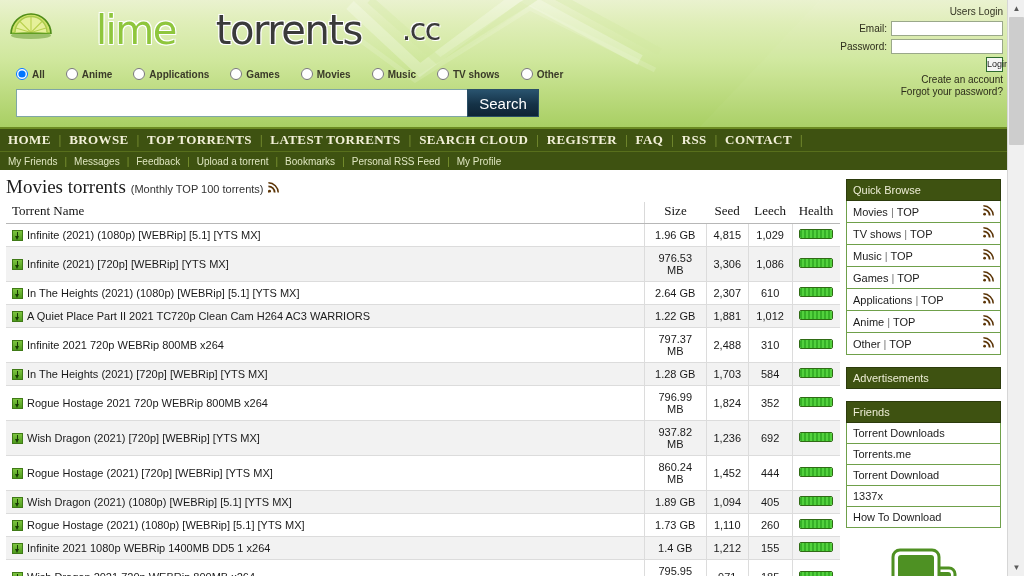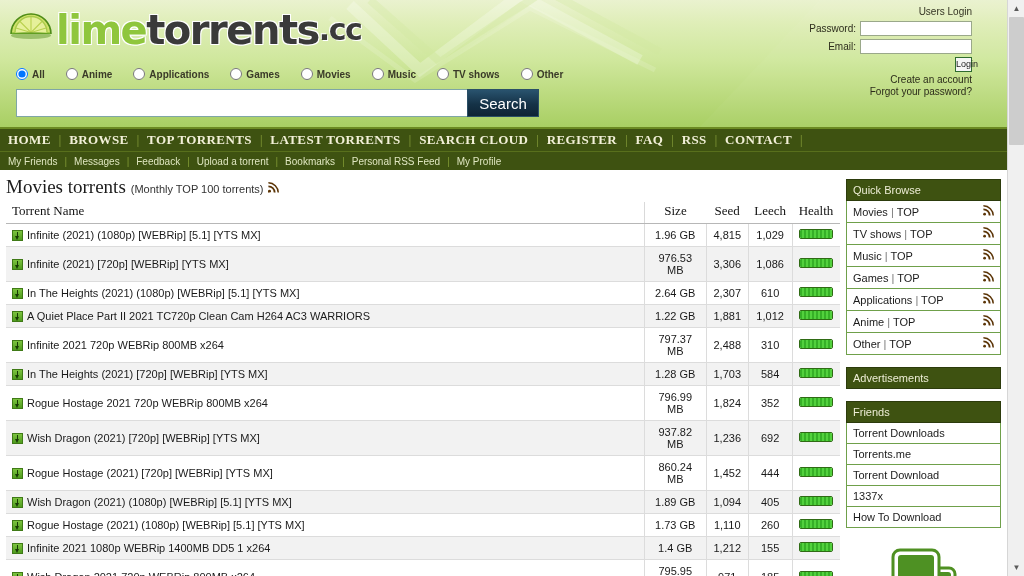--- a/index.html
+++ b/index.html
@@ -57,31 +57,32 @@
     height: 52px;
   }
   .lime-slice {
     width: 46px; height: 46px;
     position: relative;
     margin-right: 2px;
   }
   .logo-text {
     font-family: "DejaVu Sans", sans-serif;
     font-size: 40px;
-    font-weight: bold;
+    font-weight: normal;
     letter-spacing: -1.5px;
     line-height: 46px;
+    margin-left: 40px;
   }
   .logo-lime { color: #8fc63d; text-shadow: 1px 1px 0 #ffffff, -1px -1px 0 #ffffff, 1px -1px 0 #fff, -1px 1px 0 #fff; }
   .logo-torrents { color: #3a3a3a; text-shadow: 1px 1px 0 #ffffff, -1px -1px 0 #ffffff, 1px -1px 0 #fff, -1px 1px 0 #fff; }
   .logo-cc { color: #3a3a3a; font-size: 30px; text-shadow: 1px 1px 0 #ffffff, -1px -1px 0 #fff; }
 
   
   .login-box {
-    position: absolute; right: 35px; top: 6px;
+    position: absolute; right: 4px; top: 6px;
     width: 226px;
     font-size: 10px; color: #3b3b28;
     text-align: right;
   }
   .login-title { font-size: 10px; margin-bottom: 4px; color: #333322; }
   .login-row { display: flex; justify-content: flex-end; align-items: center; margin-bottom: 3px; }
   .login-row label { margin-right: 4px; font-size: 10px; color: #2d2d1c; }
   .login-row input {
     width: 112px; height: 15px;
     border: 1px solid #9aa88a;
@@ -333,26 +334,26 @@
         </svg>
       </span>
       <span class="logo-text logo-lime">lime</span>
       <span class="logo-text logo-torrents">torrents</span>
       <span class="logo-text logo-cc">.cc</span>
     </div>
 
     <div class="login-box">
       <div class="login-title">Users Login</div>
       <div class="login-row">
+        <label>Email:</label>
+        <input type="text" value="" style="">
+      </div>
+      <div class="login-row">
         <label>Password:</label>
         <input type="password" value="" style="">
-      </div>
-      <div class="login-row">
-        <label>Email:</label>
-        <input type="text" value="" style="">
       </div>
       <div class="login-btn-row">
         <button class="login-btn">Login</button>
       </div>
       <a class="login-link" href="#">Create an account</a>
       <a class="login-link" href="#">Forgot your password?</a>
     </div>
 
     <div class="radio-row" id="radio-row">
         <label class="radio-item">

